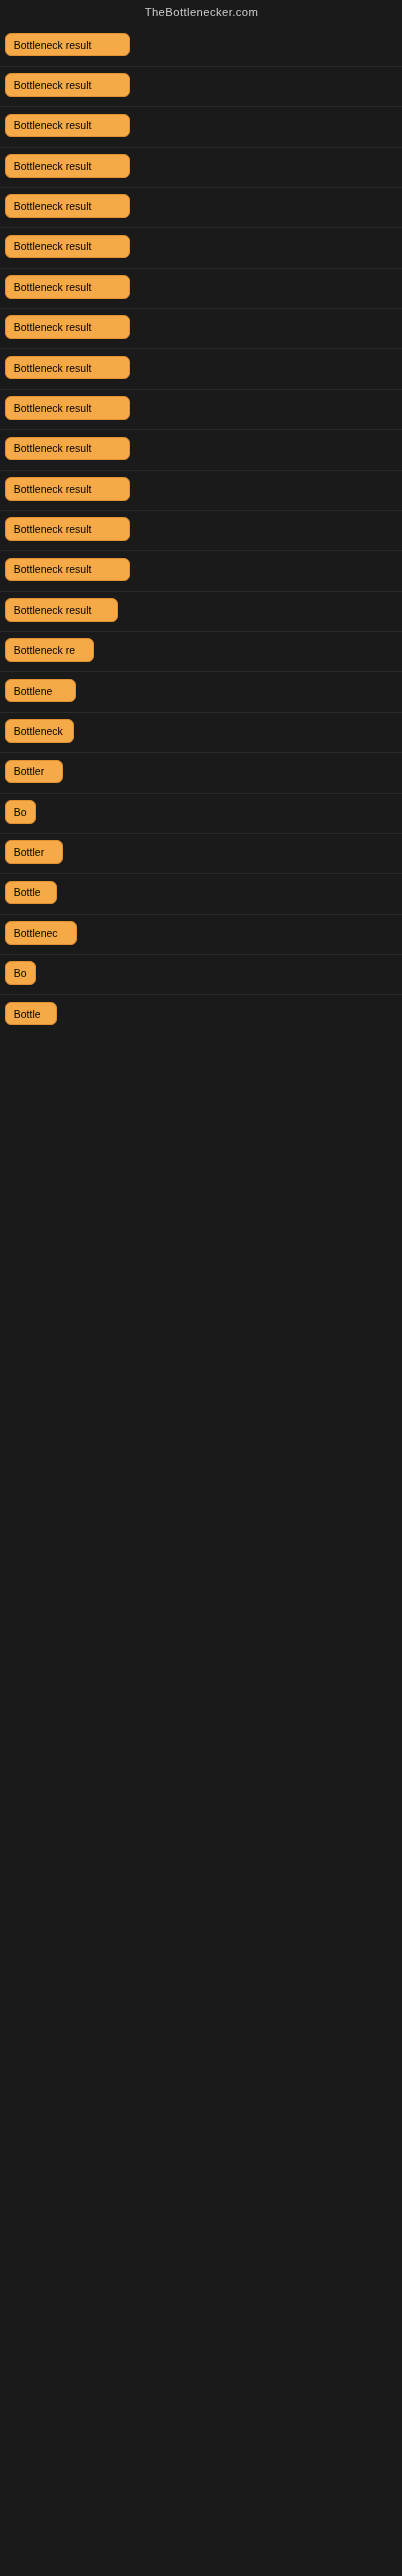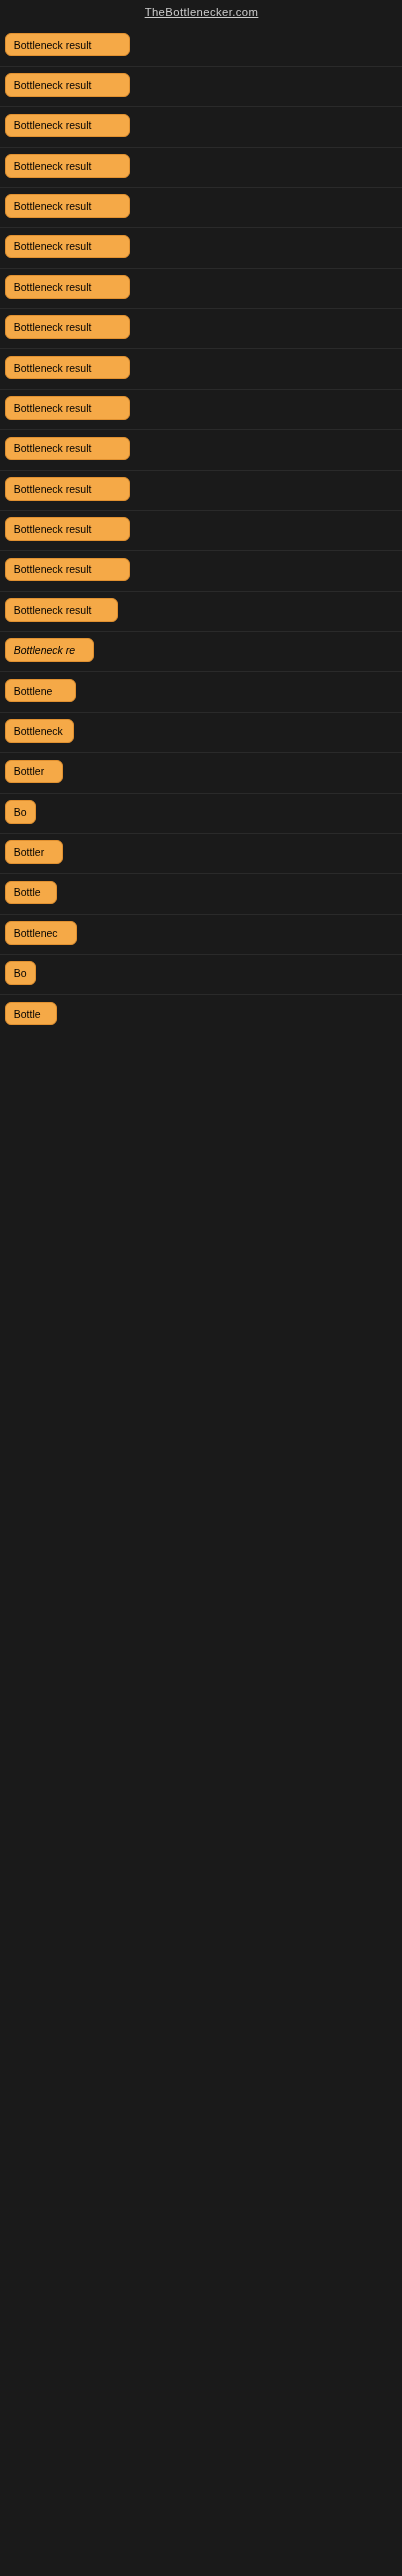--- a/index.html
+++ b/index.html
@@ -15,21 +15,20 @@
       font-family: Arial, sans-serif;
       position: relative;
     }
 
     .site-title {
       text-align: center;
       color: #cccccc;
       font-size: 11.3px;
       padding: 6.4px 0 8px 0;
       letter-spacing: 0.4px;
-      text-decoration: underline;
     }
 
     .bottleneck-card {
       background-color: #f5a947;
       border: 0.8px solid #e09030;
       border-radius: 6px;
       padding: 4.8px 8px;
       margin: 0 3.2px 0 3.2px;
       display: inline-block;
       color: #000000;
@@ -66,21 +65,21 @@
     <div class="row"><div class="bottleneck-card" style="max-width: 125px; width: 125px;">Bottleneck result</div></div>
     <div class="row"><div class="bottleneck-card" style="max-width: 125px; width: 125px;">Bottleneck result</div></div>
     <div class="row"><div class="bottleneck-card" style="max-width: 125px; width: 125px;">Bottleneck result</div></div>
     <div class="row"><div class="bottleneck-card" style="max-width: 125px; width: 125px;">Bottleneck result</div></div>
     <div class="row"><div class="bottleneck-card" style="max-width: 125px; width: 125px;">Bottleneck result</div></div>
     <div class="row"><div class="bottleneck-card" style="max-width: 125px; width: 125px;">Bottleneck result</div></div>
     <div class="row"><div class="bottleneck-card" style="max-width: 125px; width: 125px;">Bottleneck result</div></div>
     <div class="row"><div class="bottleneck-card" style="max-width: 125px; width: 125px;">Bottleneck result</div></div>
     <div class="row"><div class="bottleneck-card" style="max-width: 125px; width: 125px;">Bottleneck result</div></div>
     <div class="row"><div class="bottleneck-card" style="max-width: 113px; width: 113px;">Bottleneck result</div></div>
-    <div class="row"><div class="bottleneck-card" style="max-width: 89px; width: 107px; font-style: italic;">Bottleneck re</div></div>
+    <div class="row"><div class="bottleneck-card" style="max-width: 89px; width: 107px;">Bottleneck re</div></div>
     <div class="row"><div class="bottleneck-card" style="max-width: 71px; width: 71px;">Bottlene</div></div>
     <div class="row"><div class="bottleneck-card" style="max-width: 77px; width: 69px;">Bottleneck</div></div>
     <div class="row"><div class="bottleneck-card" style="max-width: 58px; width: 58px;">Bottler</div></div>
     <div class="row"><div class="bottleneck-card" style="max-width: 31px; width: 31px;">Bo</div></div>
     <div class="row"><div class="bottleneck-card" style="max-width: 58px; width: 58px;">Bottler</div></div>
     <div class="row"><div class="bottleneck-card" style="max-width: 52px; width: 52px;">Bottle</div></div>
     <div class="row"><div class="bottleneck-card" style="max-width: 72px; width: 72px;">Bottlenec</div></div>
     <div class="row"><div class="bottleneck-card" style="max-width: 31px; width: 31px;">Bo</div></div>
     <div class="row"><div class="bottleneck-card" style="max-width: 52px; width: 52px;">Bottle</div></div>
   </div>

